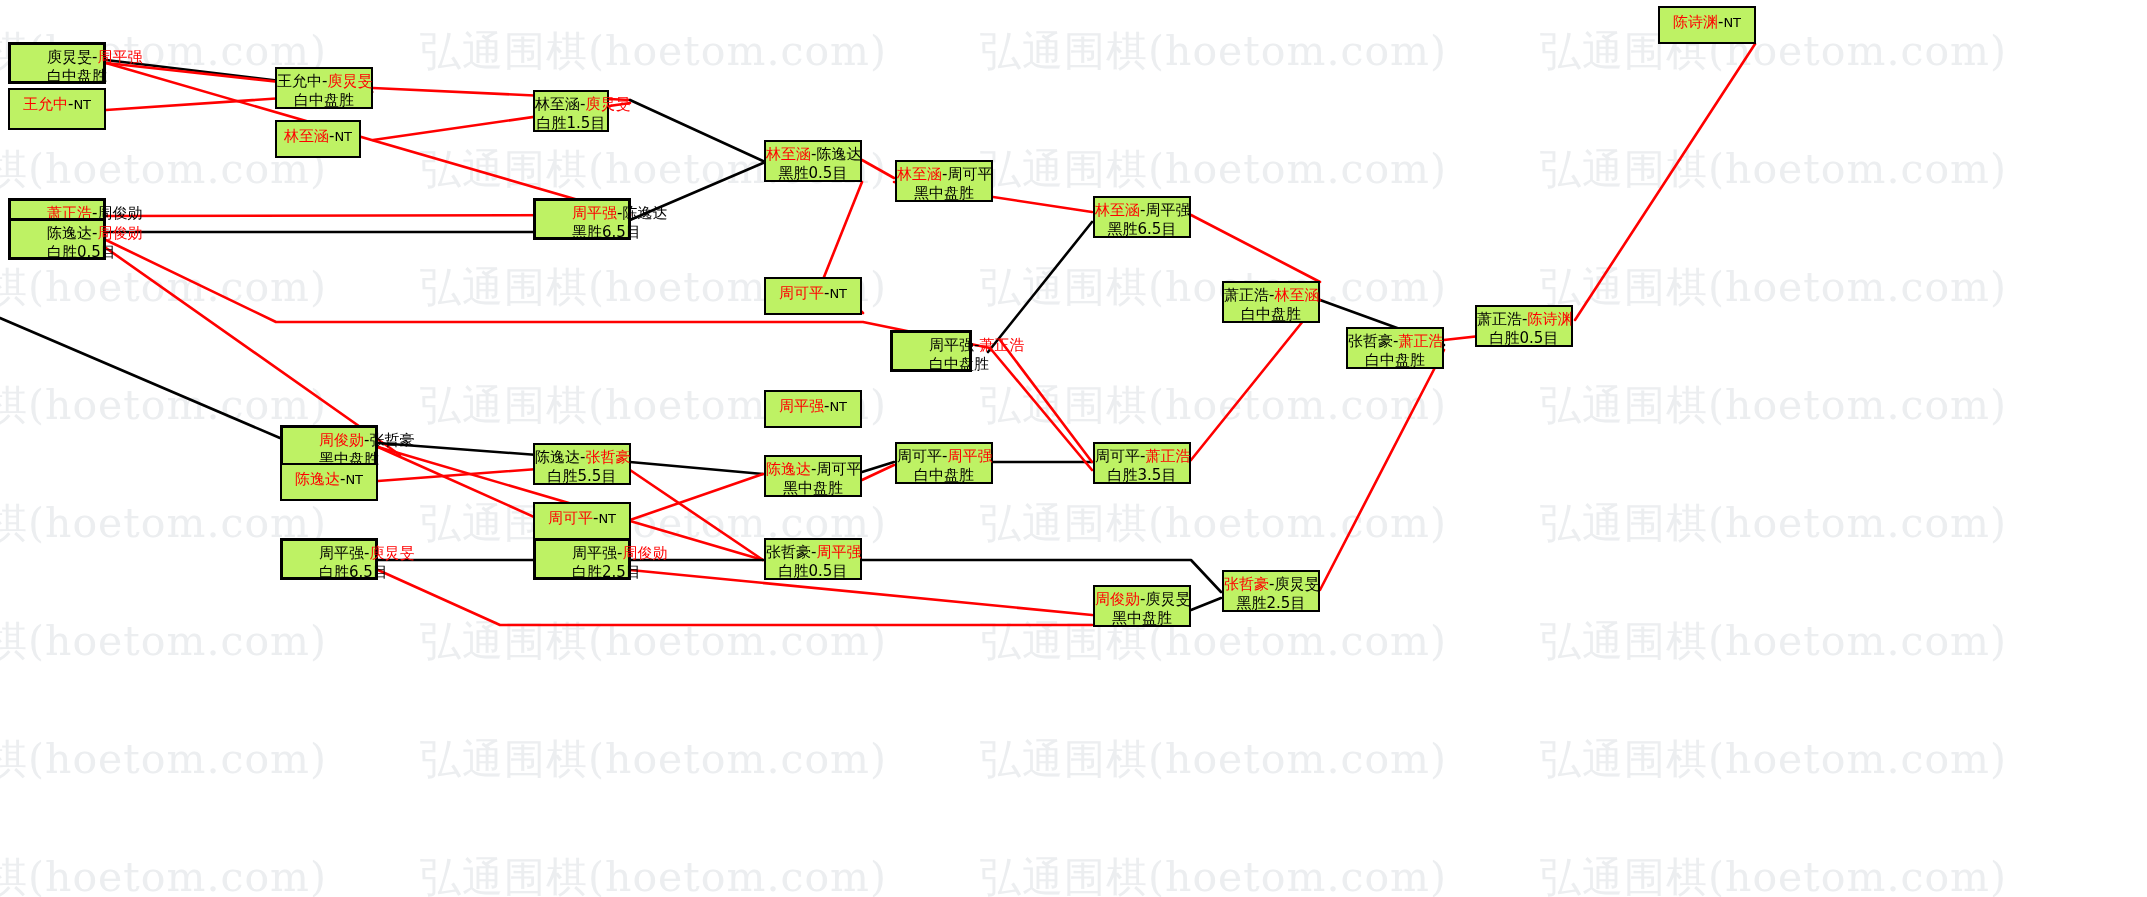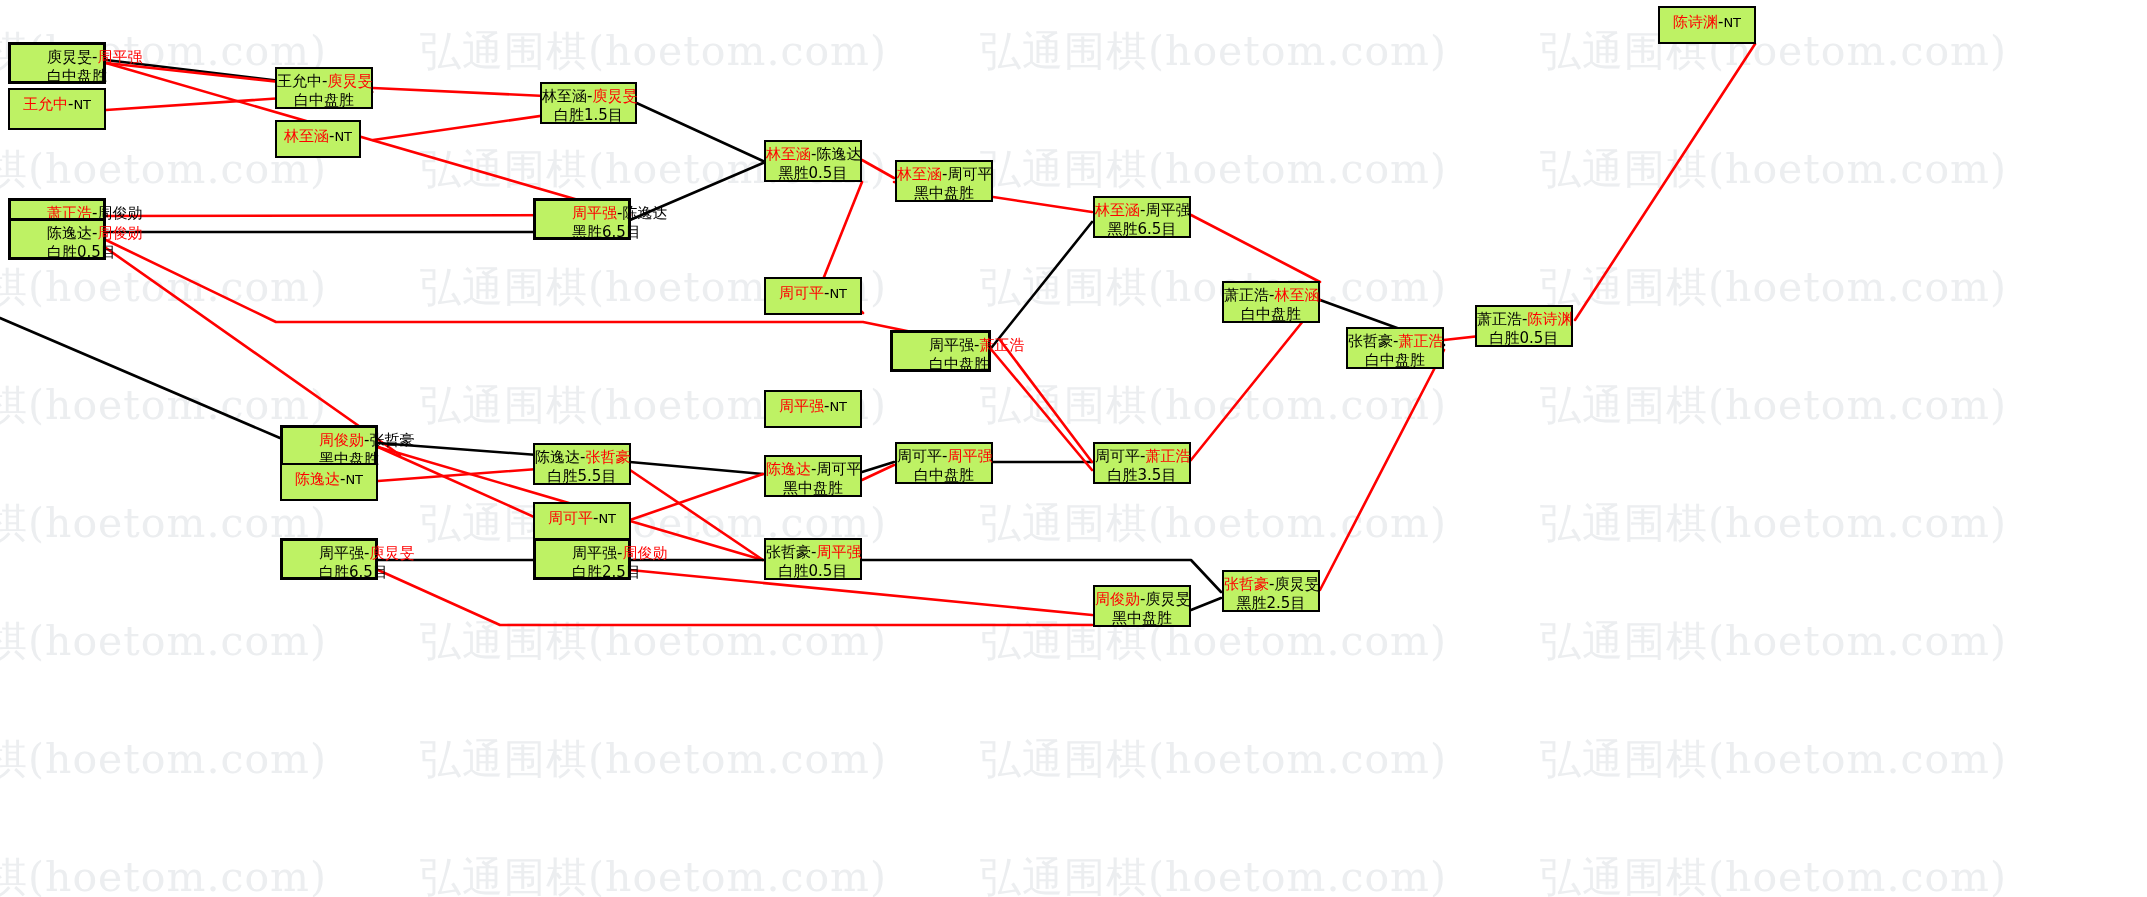--- a/index.html
+++ b/index.html
@@ -135,21 +135,21 @@
       <div class="node bye" style="left: 8px; top: 88px; width: 98px; height: 42px; z-index: 11;">
         <div class="pair"><span class="win">王允中</span><span class="sep">-</span><span class="nt">NT</span></div>
       </div>
       <div class="node" style="left: 275px; top: 67px; width: 98px; height: 42px; z-index: 12;">
         <div class="pair"><span class="lose">王允中</span><span class="sep">-</span><span class="win">庾炅旻</span></div>
         <div class="res">白中盘胜</div>
       </div>
       <div class="node bye" style="left: 275px; top: 120px; width: 86px; height: 38px; z-index: 13;">
         <div class="pair"><span class="win">林至涵</span><span class="sep">-</span><span class="nt">NT</span></div>
       </div>
-      <div class="node" style="left: 533px; top: 82px; width: 97px; height: 42px; z-index: 14; margin-left: 7px;">
+      <div class="node" style="left: 533px; top: 90px; width: 76px; height: 42px; z-index: 14;">
         <div class="pair"><span class="lose">林至涵</span><span class="sep">-</span><span class="win">庾炅旻</span></div>
         <div class="res">白胜1.5目</div>
       </div>
       <div class="node bold" style="left: 8px; top: 198px; width: 98px; height: 42px; z-index: 15;">
         <div class="pair"><span class="win">萧正浩</span><span class="sep">-</span><span class="lose">周俊勋</span></div>
         <div class="res">黑中盘胜</div>
       </div>
       <div class="node bold" style="left: 8px; top: 218px; width: 98px; height: 42px; z-index: 16;">
         <div class="pair"><span class="lose">陈逸达</span><span class="sep">-</span><span class="win">周俊勋</span></div>
         <div class="res">白胜0.5目</div>
@@ -165,21 +165,21 @@
       <div class="node bye" style="left: 764px; top: 277px; width: 98px; height: 38px; z-index: 19;">
         <div class="pair"><span class="win">周可平</span><span class="sep">-</span><span class="nt">NT</span></div>
       </div>
       <div class="node" style="left: 895px; top: 160px; width: 98px; height: 42px; z-index: 20;">
         <div class="pair"><span class="win">林至涵</span><span class="sep">-</span><span class="lose">周可平</span></div>
         <div class="res">黑中盘胜</div>
       </div>
       <div class="node bye" style="left: 764px; top: 390px; width: 98px; height: 38px; z-index: 21;">
         <div class="pair"><span class="win">周平强</span><span class="sep">-</span><span class="nt">NT</span></div>
       </div>
-      <div class="node bold" style="left: 890px; top: 330px; width: 101px; height: 42px; z-index: 22;">
+      <div class="node bold" style="left: 890px; top: 330px; width: 82px; height: 42px; z-index: 22;">
         <div class="pair"><span class="lose">周平强</span><span class="sep">-</span><span class="win">萧正浩</span></div>
         <div class="res">白中盘胜</div>
       </div>
       <div class="node" style="left: 1093px; top: 196px; width: 98px; height: 42px; z-index: 23;">
         <div class="pair"><span class="win">林至涵</span><span class="sep">-</span><span class="lose">周平强</span></div>
         <div class="res">黑胜6.5目</div>
       </div>
       <div class="node" style="left: 1222px; top: 265px; width: 98px; height: 42px; z-index: 24; margin-top: 16px;">
         <div class="pair"><span class="lose">萧正浩</span><span class="sep">-</span><span class="win">林至涵</span></div>
         <div class="res">白中盘胜</div>

